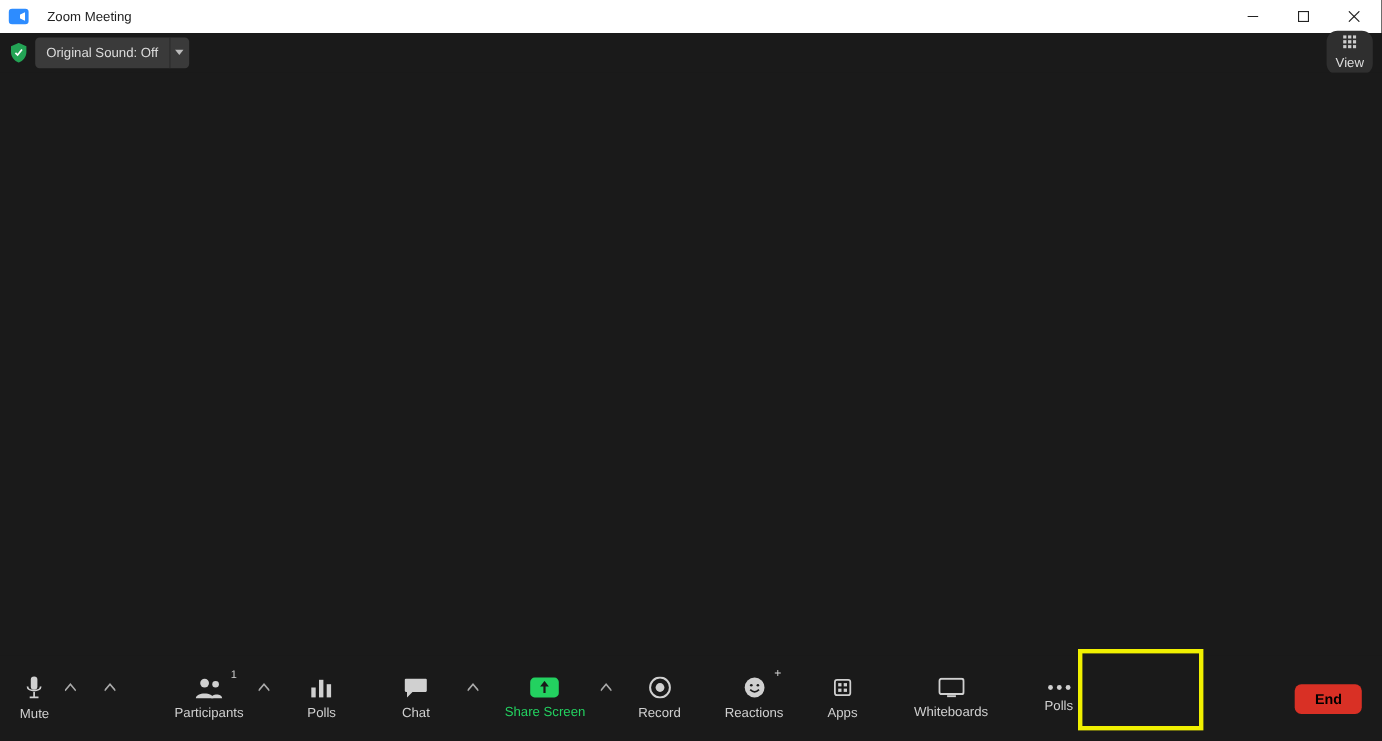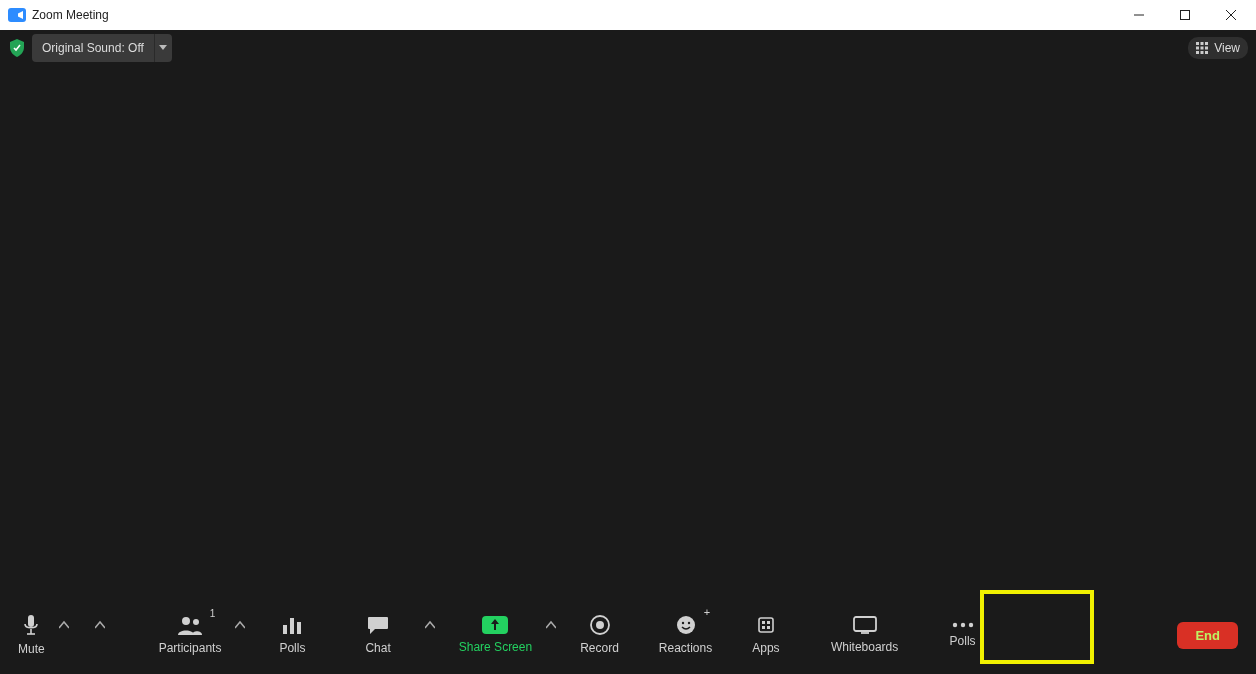--- a/index.html
+++ b/index.html
@@ -16,21 +16,21 @@
   .title-bar {
     height: 30px;
     background: #ffffff;
     display: flex;
     align-items: center;
     justify-content: space-between;
     padding: 0 2px 0 8px;
     font-size: 12px;
     color: #222;
   }
-  .title-left { display: flex; align-items: center; gap: 6px; }
+  .title-left { display: flex; align-items: center; gap: 17px; }
   .app-icon {
     width: 18px; height: 14px;
     background: #2D8CFF;
     border-radius: 3px;
     position: relative;
   }
   .app-icon::after {
     content: ""; position: absolute; right: 3px; top: 3px;
     width: 5px; height: 8px; background: #ffffff;
     clip-path: polygon(0 30%, 100% 0, 100% 100%, 0 70%);
@@ -72,20 +72,21 @@
     display: flex; align-items: center; justify-content: center;
     border-left: 1px solid #2a2a2a;
   }
   .view-btn {
     display: flex; align-items: center; gap: 6px;
     background: #2f2f2f;
     color: #ddd;
     font-size: 12px;
     padding: 4px 8px;
     border-radius: 10px;
+    flex-direction: column;
   }
 
   
   .video-area {
     position: absolute;
     top: 66px; left: 0; right: 0; bottom: 78px;
     background: #1a1a1a;
   }
 
   
@@ -140,21 +141,21 @@
   }
   .highlight-box {
     position: absolute;
     border: 4px solid #f0f000;
     width: 114px; height: 74px;
     bottom: 10px;
     pointer-events: none;
   }
   .end-btn {
     background: #d93025;
-    color: #bef264;
+    color: #000000;
     font-size: 13px;
     font-weight: 600;
     padding: 6px 18px;
     border-radius: 6px;
     margin-left: auto;
     margin-right: 10px;
     cursor: pointer;
   }
   .spacer { flex: 1; }
   svg { display: block; }

